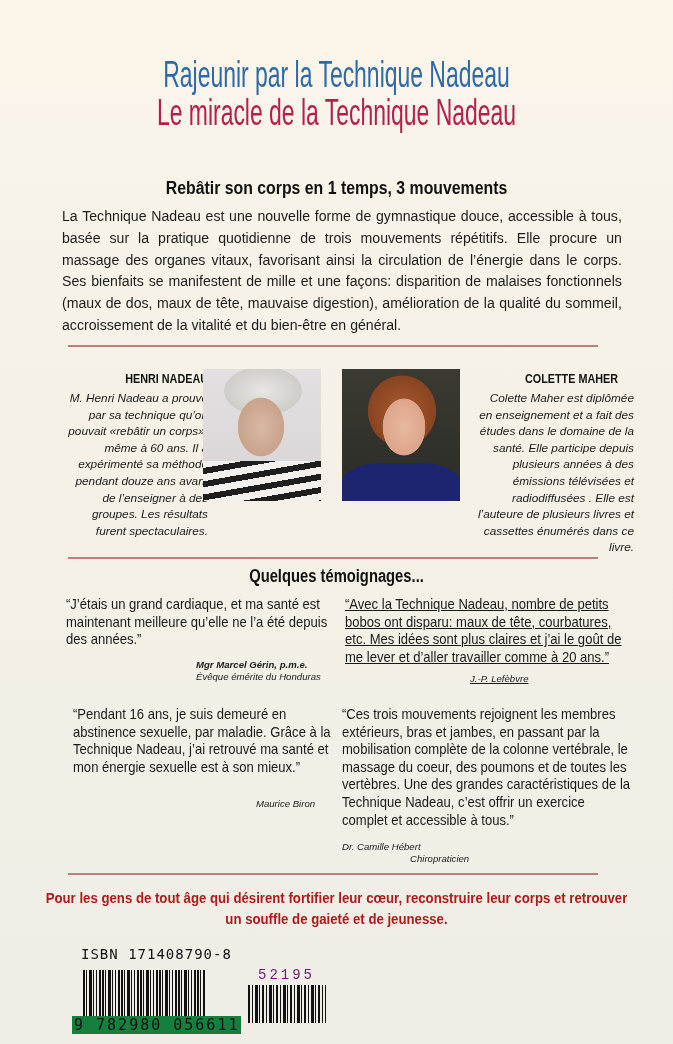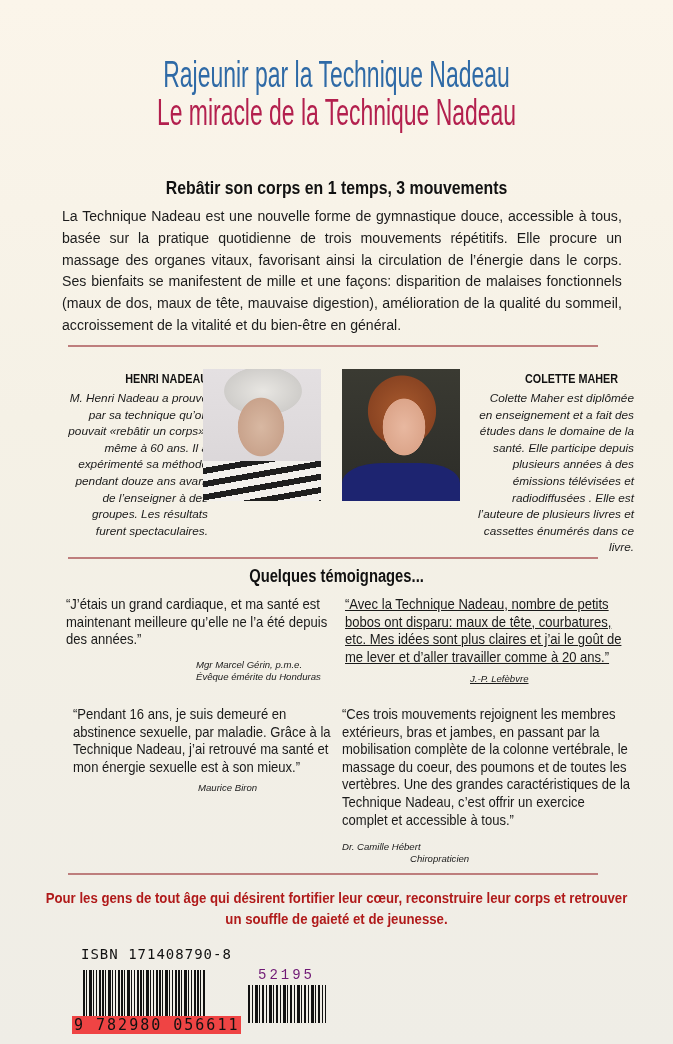--- a/index.html
+++ b/index.html
@@ -102,21 +102,21 @@
   .barcode {
     left: 83px; top: 970px; width: 122px; height: 55px;
     background: repeating-linear-gradient(90deg,
       #111 0 2px, transparent 2px 3px, #111 3px 4px, transparent 4px 6px,
       #111 6px 9px, transparent 9px 10px, #111 10px 11px, transparent 11px 13px,
       #111 13px 14px, transparent 14px 16px, #111 16px 18px, transparent 18px 19px);
   }
   .barcode-num {
     left: 72px; top: 1016px; font-family: "DejaVu Sans Mono", monospace;
     font-size: 15px; letter-spacing: 2px; color: #111;
-    background: #ef4444; padding: 0 2px;
+    background: #15803d; padding: 0 2px;
   }
   .addon-num {
     left: 258px; top: 967px; font-family: Liberation Mono, monospace;
     font-size: 14px; letter-spacing: 3px; color: #701a75;
   }
   .addon-bars {
     left: 248px; top: 985px; width: 78px; height: 38px;
     background: repeating-linear-gradient(90deg,
       #111 0 2px, transparent 2px 4px, #111 4px 5px, transparent 5px 7px,
       #111 7px 10px, transparent 10px 11px, #111 11px 12px, transparent 12px 14px);
@@ -149,32 +149,32 @@
   <div class="bio-name">COLETTE MAHER</div>
   <div class="bio-text">Colette Maher est diplômée en enseignement et a fait des études dans le domaine de la santé. Elle participe depuis plusieurs années à des émissions télévisées et radiodiffusées . Elle est l’auteure de plusieurs livres et cassettes énumérés dans ce livre.</div>
 </div>
 
 <div class="abs rule" style="top:557px;"></div>
 
 <div class="abs section-head">Quelques témoignages...</div>
 
 <div class="abs q1">
   <div class="quote">“J’étais un grand cardiaque, et ma santé est maintenant meilleure qu’elle ne l’a été depuis des années.”</div>
-  <div class="attrib" style="margin-left:130px; margin-top:10px;">Mgr Marcel Gérin, p.m.e.</div>
+  <div class="attrib" style="margin-left:130px; margin-top:10px;font-weight:bold;">Mgr Marcel Gérin, p.m.e.</div>
   <div class="attrib" style="margin-left:130px;font-style:italic;">Évêque émérite du Honduras</div>
 </div>
 
 <div class="abs q2">
   <div class="quote">“Avec la Technique Nadeau, nombre de petits bobos ont disparu: maux de tête, courbatures, etc. Mes idées sont plus claires et j’ai le goût de me lever et d’aller travailler comme à 20 ans.”</div>
   <div class="attrib" style="margin-left:125px; margin-top:7px;">J.-P. Lefèbvre</div>
 </div>
 
 <div class="abs q3">
   <div class="quote">“Pendant 16 ans, je suis demeuré en abstinence sexuelle, par maladie. Grâce à la Technique Nadeau, j’ai retrouvé ma santé et mon énergie sexuelle est à son mieux.”</div>
-  <div class="attrib" style="margin-left:125px; margin-top:6px;">Maurice Biron</div>
+  <div class="attrib" style="margin-left:125px; margin-top:22px;text-align:center;">Maurice Biron</div>
 </div>
 
 <div class="abs q4">
   <div class="quote">“Ces trois mouvements rejoignent les membres extérieurs, bras et jambes, en passant par la mobilisation complète de la colonne vertébrale, le massage du coeur, des poumons et de toutes les vertèbres. Une des grandes caractéristiques de la Technique Nadeau, c’est offrir un exercice complet et accessible à tous.”</div>
   <div class="attrib" style="margin-top:12px;">Dr. Camille Hébert</div>
   <div class="attrib" style="margin-left:68px;">Chiropraticien</div>
 </div>
 
 <div class="abs rule" style="top:873px;"></div>
 

